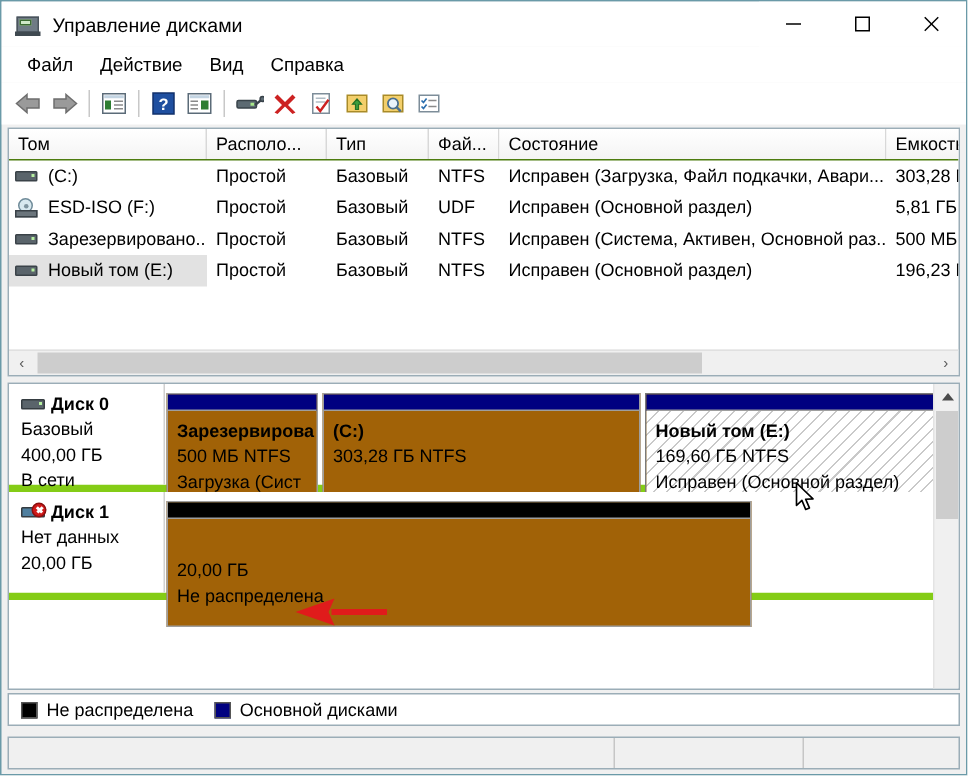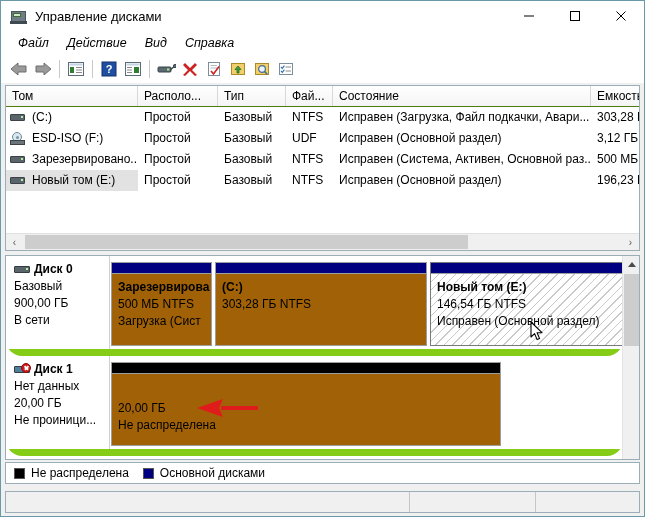--- a/index.html
+++ b/index.html
@@ -81,21 +81,20 @@
     background: #ffffff;
     display: flex;
     align-items: center;
     padding-left: 8px;
   }
   .menu-item {
     font-size: 12.5px;
     padding: 2px 9px;
     white-space: nowrap;
     color: #000;
-    font-style: italic;
   }
 
   
   .toolbar {
     position: absolute;
     left: 0; top: 54px;
     width: 643px; height: 28px;
     background: #ffffff;
     display: flex;
     align-items: center;
@@ -247,24 +246,23 @@
     overflow: hidden;
   }
   .disk-scrollarea {
     position: absolute;
     left: 0; top: 0;
     width: 617px; height: 203px;
     overflow: hidden;
   }
   .disk-row {
     position: relative;
-    height: 100px;
-    border-bottom: 7px solid #84cc16;
-    display: flex;
-    border-radius: 16px;
+    height: 72px;
+    border-bottom: 5px solid #84cc16;
+    display: flex;
   }
   .disk-info {
     width: 104px;
     flex: none;
     padding: 6px 0 0 8px;
     border-right: 1px solid #d0d0d0;
     background: #ffffff;
   }
   .disk-title {
     display: flex;
@@ -619,21 +617,21 @@
               <span class="disc"></span>
               <span class="hole"></span>
               <span class="tray"></span>
             </span>
           <span class="lbl">ESD-ISO (F:)</span>
         </div>
         <div class="cell" style="width:80px">Простой</div>
         <div class="cell" style="width:68px">Базовый</div>
         <div class="cell" style="width:47px">UDF</div>
         <div class="cell" style="width:258px">Исправен (Основной раздел)</div>
-        <div class="cell" style="width:48px">3,12 ГБ</div>
+        <div class="cell" style="width:48px">5,81 ГБ</div>
       </div>
 
       <div class="vol-row">
         <div class="cell cell-name" style="width:132px">
           <span class="ico-hdd">
               <span class="b"></span>
               <span class="d"></span>
             </span>
           <span class="lbl">Зарезервировано...</span>
         </div>
@@ -676,21 +674,21 @@
       <div class="disk-row">
         <div class="disk-info">
           <div class="disk-title">
             <span class="disk-ico">
                 <span class="b"></span>
                 <span class="d"></span>
               </span>
             <span class="name">Диск 0</span>
           </div>
           <div class="disk-line">Базовый</div>
-          <div class="disk-line">900,00 ГБ</div>
+          <div class="disk-line">400,00 ГБ</div>
           <div class="disk-line">В сети</div>
         </div>
         <div class="disk-graph">
 
           <div class="part primary" style="left:1px;width:101px">
             <div class="bar"></div>
             <div class="content">
               <div class="pl bold">Зарезервирова</div>
               <div class="pl">500 МБ NTFS</div>
               <div class="pl">Загрузка (Сист</div>
@@ -702,41 +700,40 @@
             <div class="content">
               <div class="pl bold">(C:)</div>
               <div class="pl">303,28 ГБ NTFS</div>
             </div>
           </div>
 
           <div class="part primary selected" style="left:320px;width:201px">
             <div class="bar"></div>
             <div class="content">
               <div class="pl bold">Новый том  (E:)</div>
-              <div class="pl">146,54 ГБ NTFS</div>
+              <div class="pl">169,60 ГБ NTFS</div>
               <div class="pl">Исправен (Основной раздел)</div>
             </div>
           </div>
 
         </div>
       </div>
 
       <div class="disk-row">
         <div class="disk-info">
           <div class="disk-title">
             <span class="disk-ico err">
               <span class="b"></span>
                 <span class="d"></span>
                 <span class="badge"></span>
             </span>
             <span class="name">Диск 1</span>
           </div>
           <div class="disk-line">Нет данных</div>
           <div class="disk-line">20,00 ГБ</div>
-          <div class="disk-line">Не проиници...</div>
         </div>
         <div class="disk-graph">
 
           <div class="part unalloc" style="left:1px;width:390px">
             <div class="bar"></div>
             <div class="content">
               <div class="pl">20,00 ГБ</div>
               <div class="pl">Не распределена</div>
             </div>
           </div>

